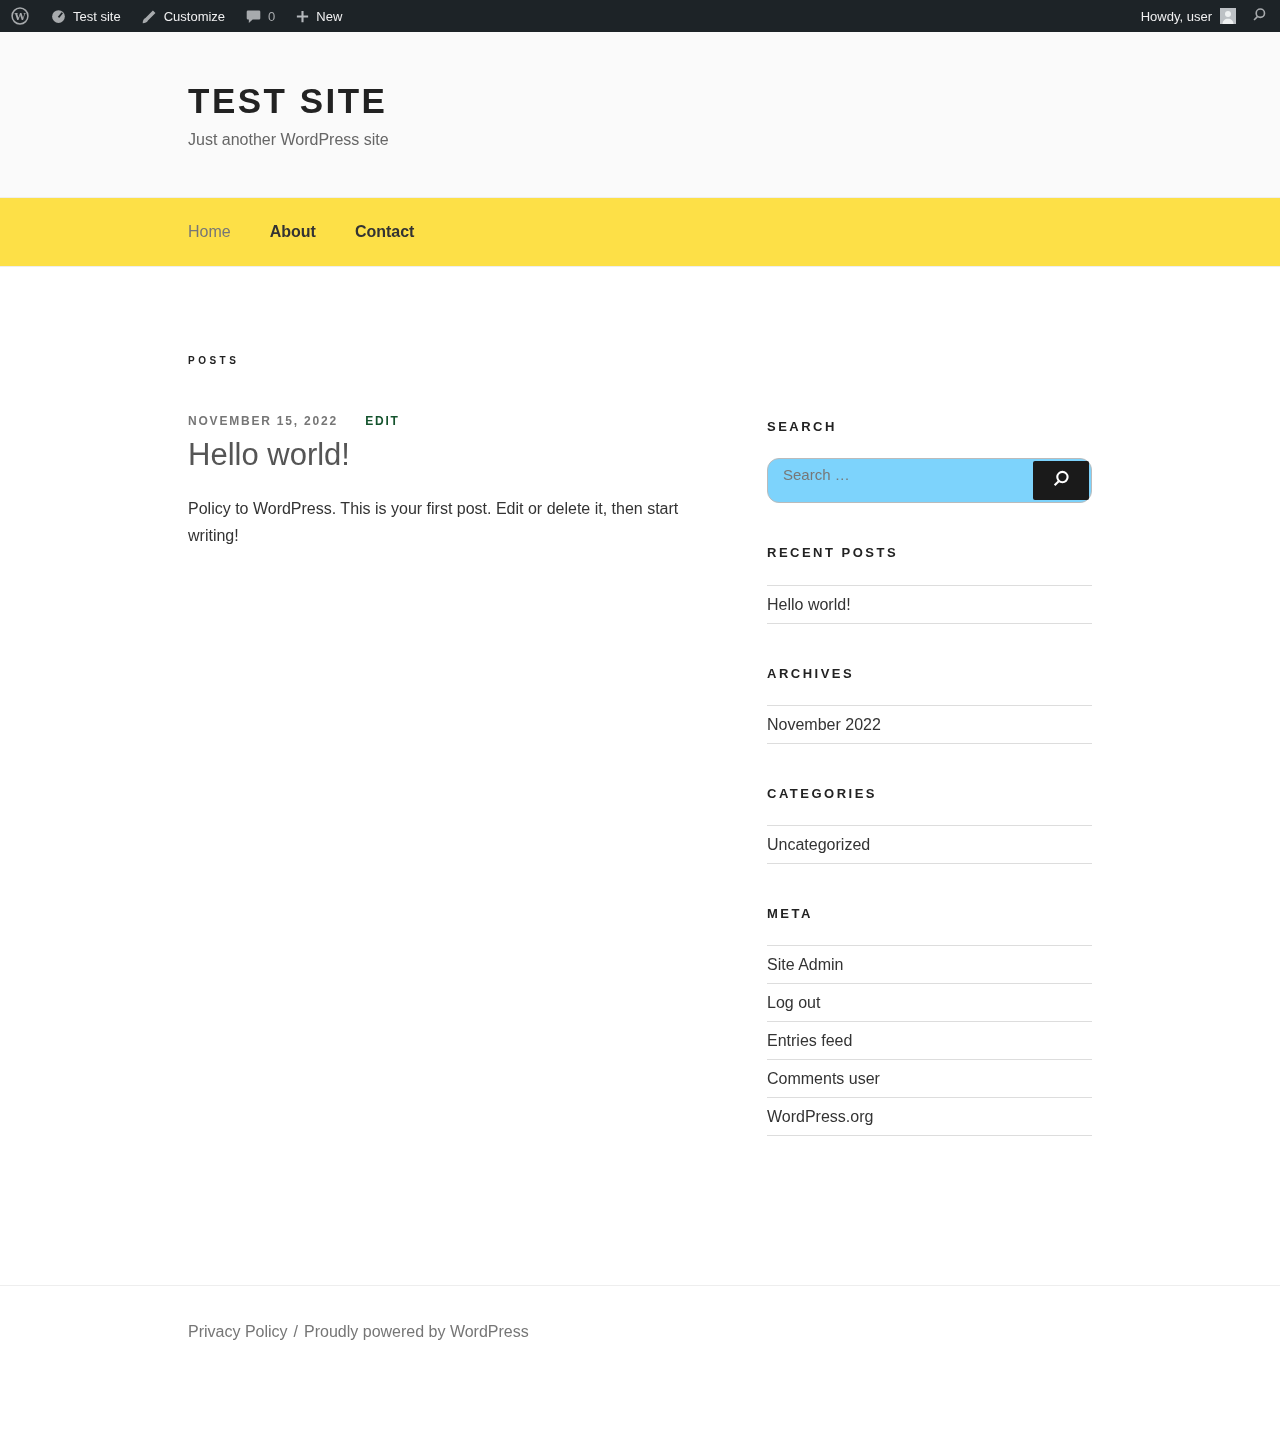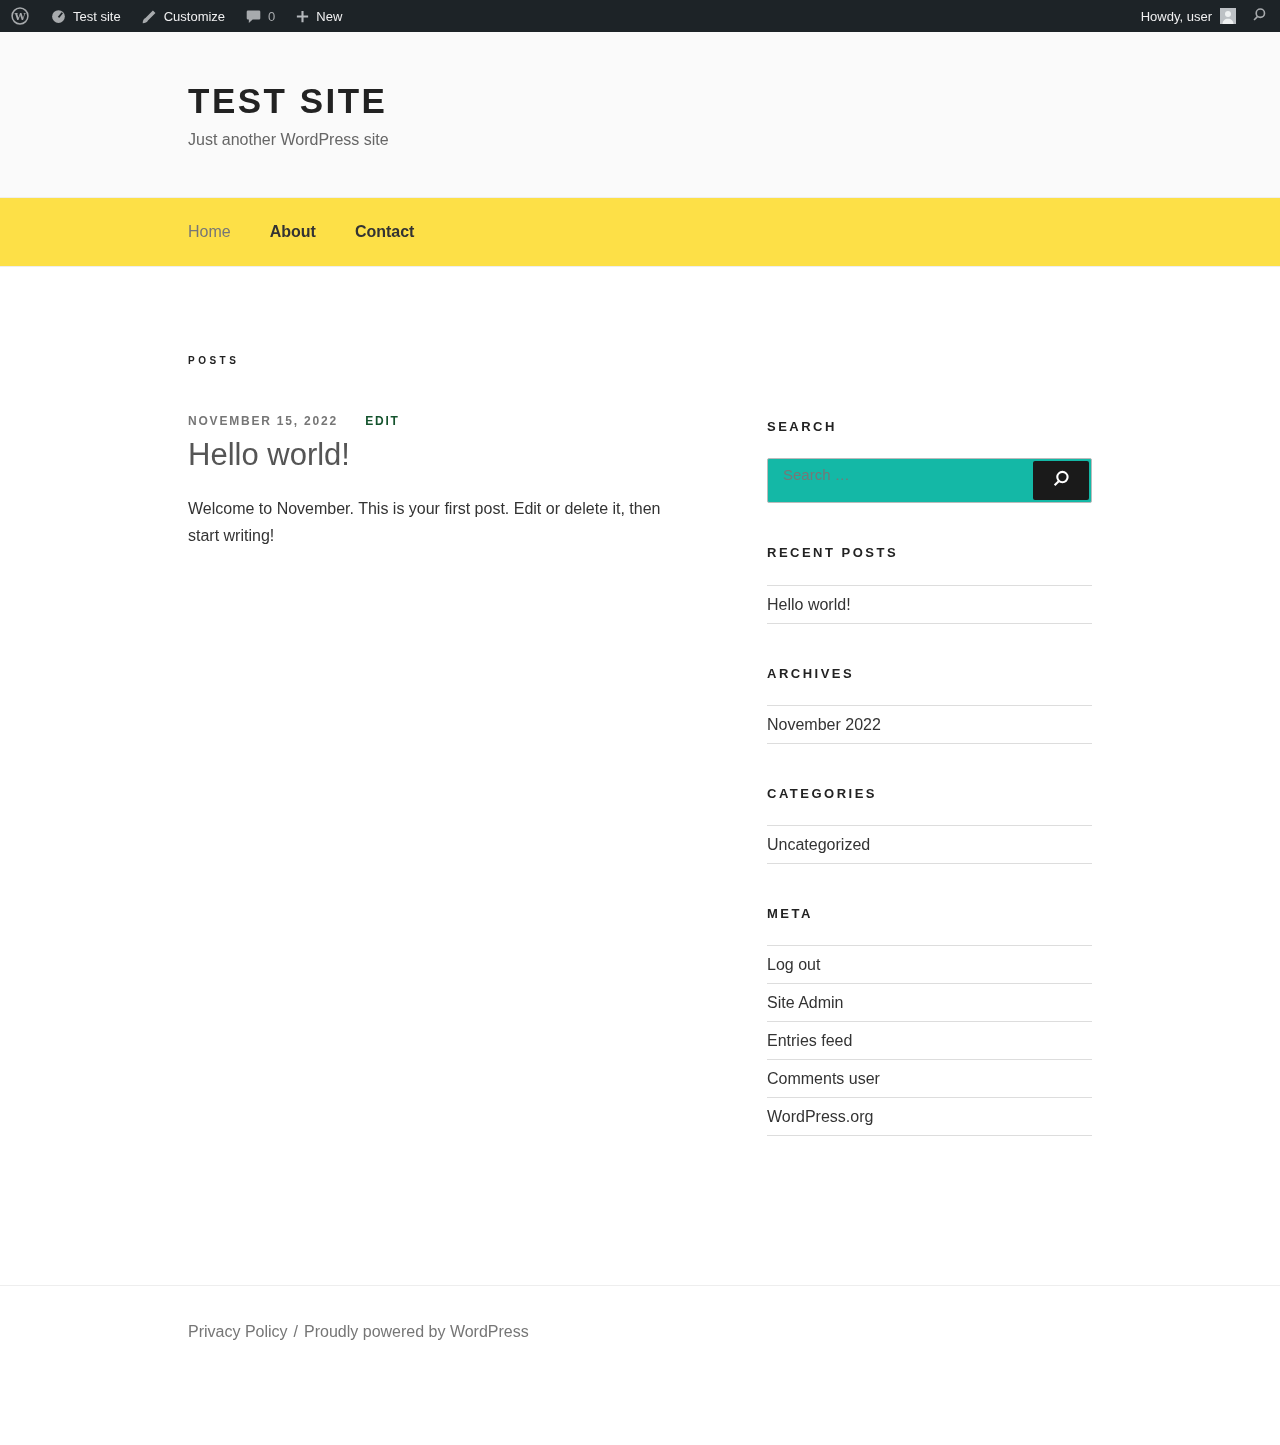--- a/index.html
+++ b/index.html
@@ -103,26 +103,26 @@
     font-weight: 800;
     letter-spacing: 2.5px;
     color: #222;
     line-height: 1.25;
   }
   .search-form { position: relative; }
   .search-field {
     width: 100%;
     height: 45px;
     border: 1px solid #bbb;
-    border-radius: 2px;
+    border-radius: 12px;
     padding: 0 70px 12px 15px;
     font-size: 15px;
     color: #444;
     font-family: "Liberation Sans", sans-serif;
-    background: #14b8a6;
+    background: #7dd3fc;
   }
   .search-field::placeholder { color: #777; opacity: 1; }
   .search-submit {
     position: absolute;
     top: 3px; right: 3px;
     width: 56px; height: 39px;
     background: #1a1a1a;
     border: 0;
     border-radius: 2px;
     display: flex; align-items: center; justify-content: center;
@@ -249,21 +249,21 @@
   <main class="content-col">
     <h2 class="page-heading">POSTS</h2>
     <article class="post">
       <div class="post-meta">
         <a href="#" class="post-date">NOVEMBER 15, 2022</a>
         <a href="#" class="post-edit">EDIT</a>
       </div>
       <h3 class="post-title">
         <a href="#">Hello world!</a>
       </h3>
-      <p class="post-body">Welcome to November. This is your first post. Edit or delete it, then start writing!</p>
+      <p class="post-body">Policy to WordPress. This is your first post. Edit or delete it, then start writing!</p>
     </article>
   </main>
 
   <aside class="sidebar-col">
 
     <section class="widget">
       <h2 class="widget-title">SEARCH</h2>
       <form class="search-form">
         <input type="search" class="search-field" placeholder="Search …" style="">
         <button type="submit" class="search-submit">
@@ -302,24 +302,24 @@
         <li>
           <a href="#">Uncategorized</a>
         </li>
       </ul>
     </section>
 
     <section class="widget">
       <h2 class="widget-title">META</h2>
       <ul>
         <li>
+          <a href="#">Site Admin</a>
+        </li>
+        <li>
           <a href="#">Log out</a>
-        </li>
-        <li>
-          <a href="#">Site Admin</a>
         </li>
         <li>
           <a href="#">Entries feed</a>
         </li>
         <li>
           <a href="#">Comments user</a>
         </li>
         <li>
           <a href="#">WordPress.org</a>
         </li>

